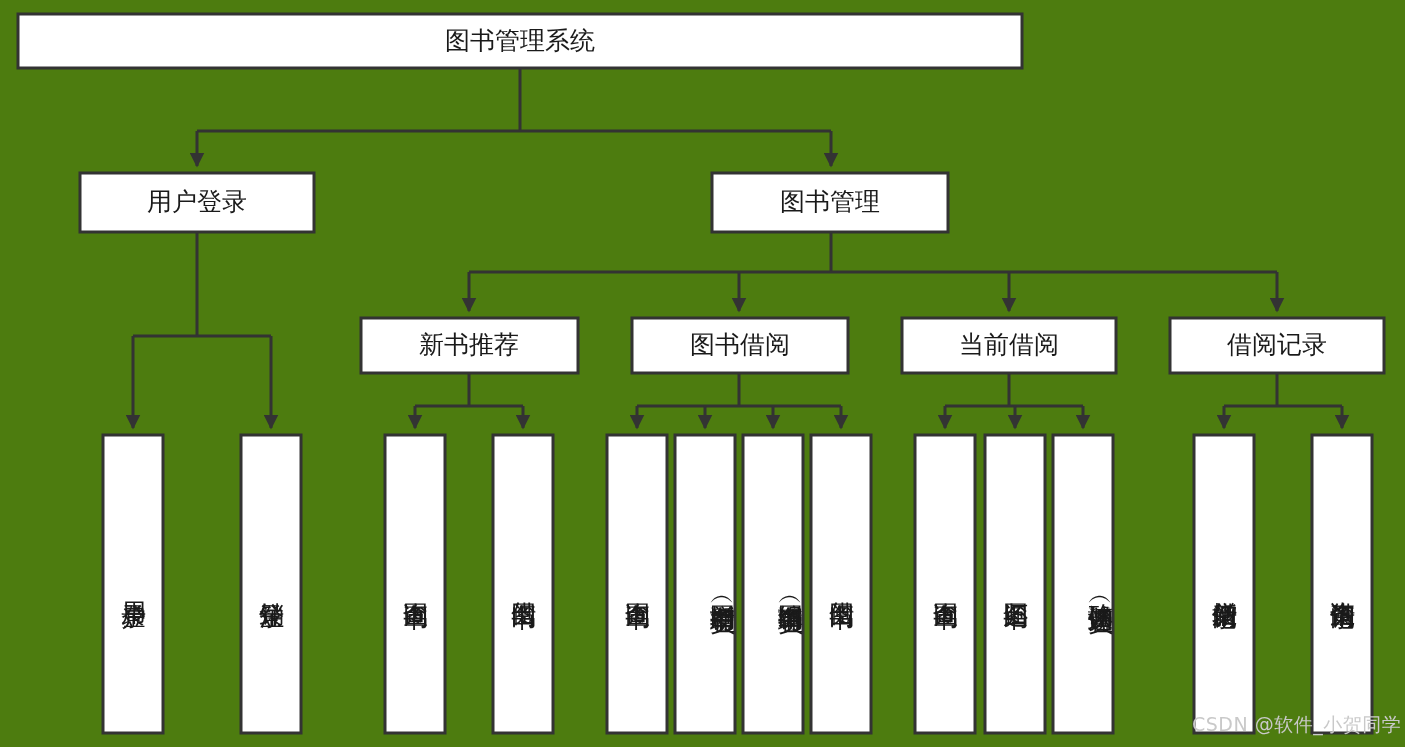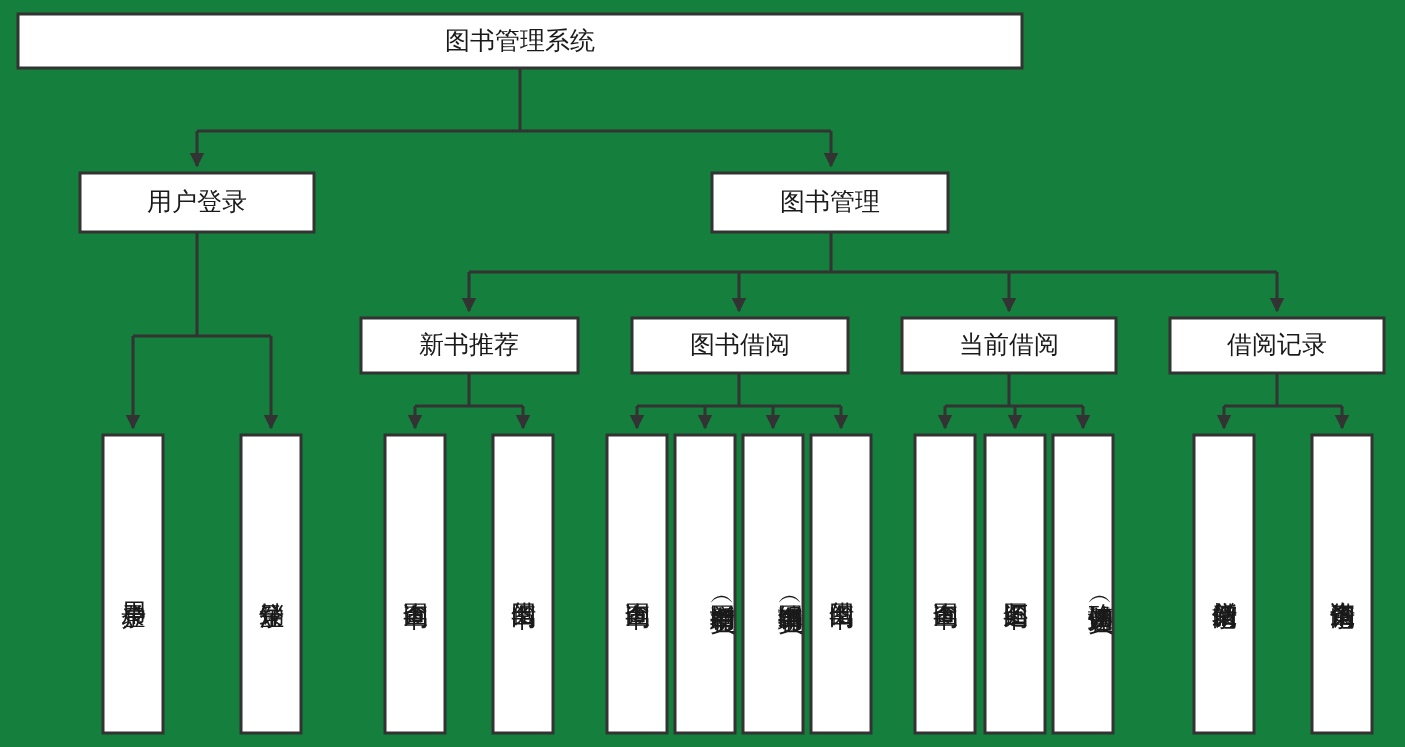--- a/index.html
+++ b/index.html
@@ -1,21 +1,21 @@
 <!DOCTYPE html>
 <html><head>
 <meta charset="utf-8">
 <style>
   html,body{margin:0;padding:0;background:#ffffff;}
   body{
     width:1405px;height:747px;
     font-family:"DejaVu Sans","Liberation Sans",sans-serif;
     overflow:hidden;
   }
-  #diagram-root{position:relative;width:1405px;height:747px;background:#15803d;}
+  #diagram-root{position:relative;width:1405px;height:747px;background:#4d7c0f;}
   svg#tree{position:absolute;left:0;top:0;width:1405px;height:747px;}
   .nodebox{fill:#ffffff;stroke:#333333;stroke-width:3;}
   .connector{stroke:#333333;stroke-width:3;fill:none;}
   .nodelabel{
     fill:#1a1a1a;
     font-family:"DejaVu Sans","Liberation Sans",sans-serif;
     font-size:25px;
     text-anchor:middle;
     dominant-baseline:middle;
   }
@@ -153,14 +153,15 @@
   <div class="vert-wrap top-align" style="left:743px;top:435px;width:60px;height:298px;">编辑图书（管理员）</div>
   <div class="vert-wrap" style="left:811px;top:435px;width:60px;height:298px;">借阅图书</div>
 
   <div class="vert-wrap" style="left:915px;top:435px;width:60px;height:298px;">查询图书</div>
   <div class="vert-wrap" style="left:985px;top:435px;width:60px;height:298px;">归还图书</div>
   <div class="vert-wrap top-align" style="left:1053px;top:435px;width:60px;height:298px;">确认归还（管理员）</div>
 
   <div class="vert-wrap" style="left:1194px;top:435px;width:60px;height:298px;">新增借阅记录</div>
   <div class="vert-wrap" style="left:1312px;top:435px;width:60px;height:298px;">查询借阅记录</div>
 
+  <div class="watermark">CSDN @软件_小贺同学</div>
 
 </div>
 
 </body></html>

